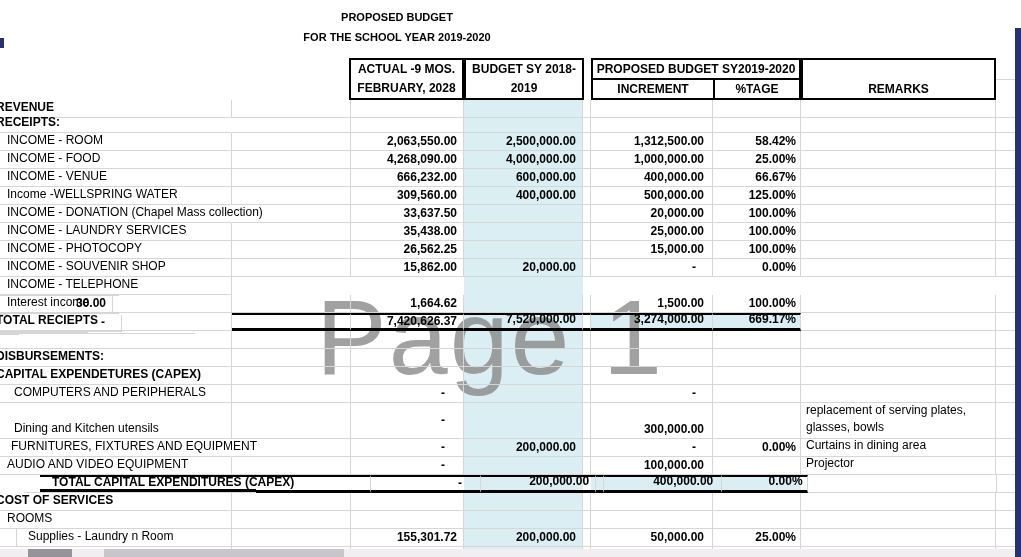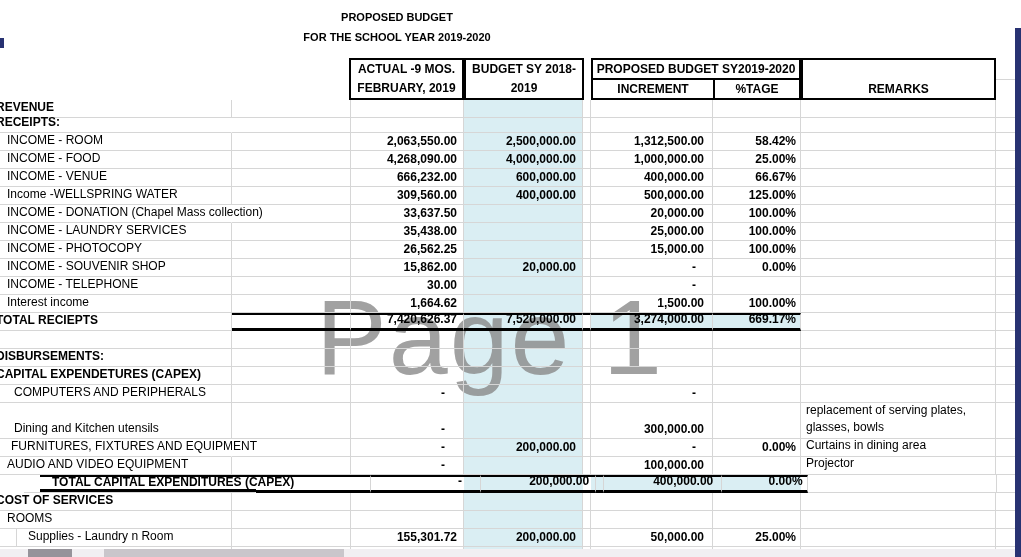--- a/index.html
+++ b/index.html
@@ -34,21 +34,21 @@
   .hdr-proposed .sub .pct{flex:1;line-height:18px;border-left:2px solid #000;}
   .hdr-remarks{display:flex;align-items:flex-end;justify-content:center;}
   .hdr-remarks .l{line-height:18px;width:100%;}
   .hdr-gridmark{position:absolute;left:996px;top:79px;width:19px;height:0;border-top:1px solid #d6d6d6;z-index:2;}
 
   
   .rows{position:absolute;left:0;top:100px;width:1015px;z-index:2;}
   .row{display:flex;box-sizing:border-box;}
   .cell{box-sizing:border-box;border-right:1px solid #d6d6d6;border-bottom:1px solid #d6d6d6;
         display:flex;align-items:flex-end;overflow:visible;position:relative;}
-  .cA{width:232px;} .cB{width:119px;} .cC{width:113px;} .cD{width:119px;background:transparent;}
+  .cA{width:232px;} .cB{width:119px;} .cC{width:113px;align-items:center;} .cD{width:119px;background:transparent;}
   .cE{width:8px;} .cF{width:122px;} .cG{width:88px;} .cH{width:195px;} .cI{width:19px;border-right:none;}
   .cA.noDiv{border-right-color:transparent;}
   .num{justify-content:flex-end;font-weight:bold;white-space:nowrap;}
   .cC .v{padding:0 6px 2px 0;} .cD .v{padding:0 6px 2px 0;} .cF .v{padding:0 8px 2px 0;} .cG .v{padding:0 4px 2px 0;}
   .cC .v.dash{padding-right:18px;} .cF .v.dash{padding-right:16px;}
   .cH{font-weight:normal;} .cH .v{padding:0 2px 2px 5px;line-height:17px;}
   .lbl{white-space:nowrap;padding-bottom:2px;line-height:15px;position:relative;z-index:3;}
   .lbl.b{font-weight:bold;}
 
   
@@ -78,21 +78,21 @@
 
   <div class="watermark" style="color: rgb(138, 138, 138);">Page 1</div>
 
   <div class="titlebox">
     <div>PROPOSED BUDGET</div>
     <div>FOR THE SCHOOL YEAR 2019-2020</div>
   </div>
 
   <div class="hdr hdr-actual">
     <div class="l">ACTUAL -9 MOS.</div>
-    <div class="l">FEBRUARY, 2019</div>
+    <div class="l">FEBRUARY, 2028</div>
   </div>
   <div class="hdr hdr-budget">
     <div class="l">BUDGET SY 2018-</div>
     <div class="l">2019</div>
   </div>
   <div class="hdr hdr-proposed">
     <div class="span-row">PROPOSED BUDGET SY2019-2020</div>
     <div class="sub">
       <div class="inc">INCREMENT</div>
       <div class="pct">%TAGE</div>
@@ -285,21 +285,21 @@
         <div class="cell cE"></div>
         <div class="cell cF num">
           <span class="v dash">-</span>
         </div>
         <div class="cell cG num">
           <span class="v">0.00%</span>
         </div>
         <div class="cell cH"></div>
         <div class="cell cI"></div>
       </div>
-      <div class="row" style="height: 18px;">
+      <div class="row" style="height: 18px; flex-direction: column;">
         <div class="cell cA">
           <span class="lbl" style="margin-left: 7px;">INCOME - TELEPHONE</span>
         </div>
         <div class="cell cB"></div>
         <div class="cell cC num">
           <span class="v">30.00</span>
         </div>
         <div class="cell cD"></div>
         <div class="cell cE"></div>
         <div class="cell cF num">

